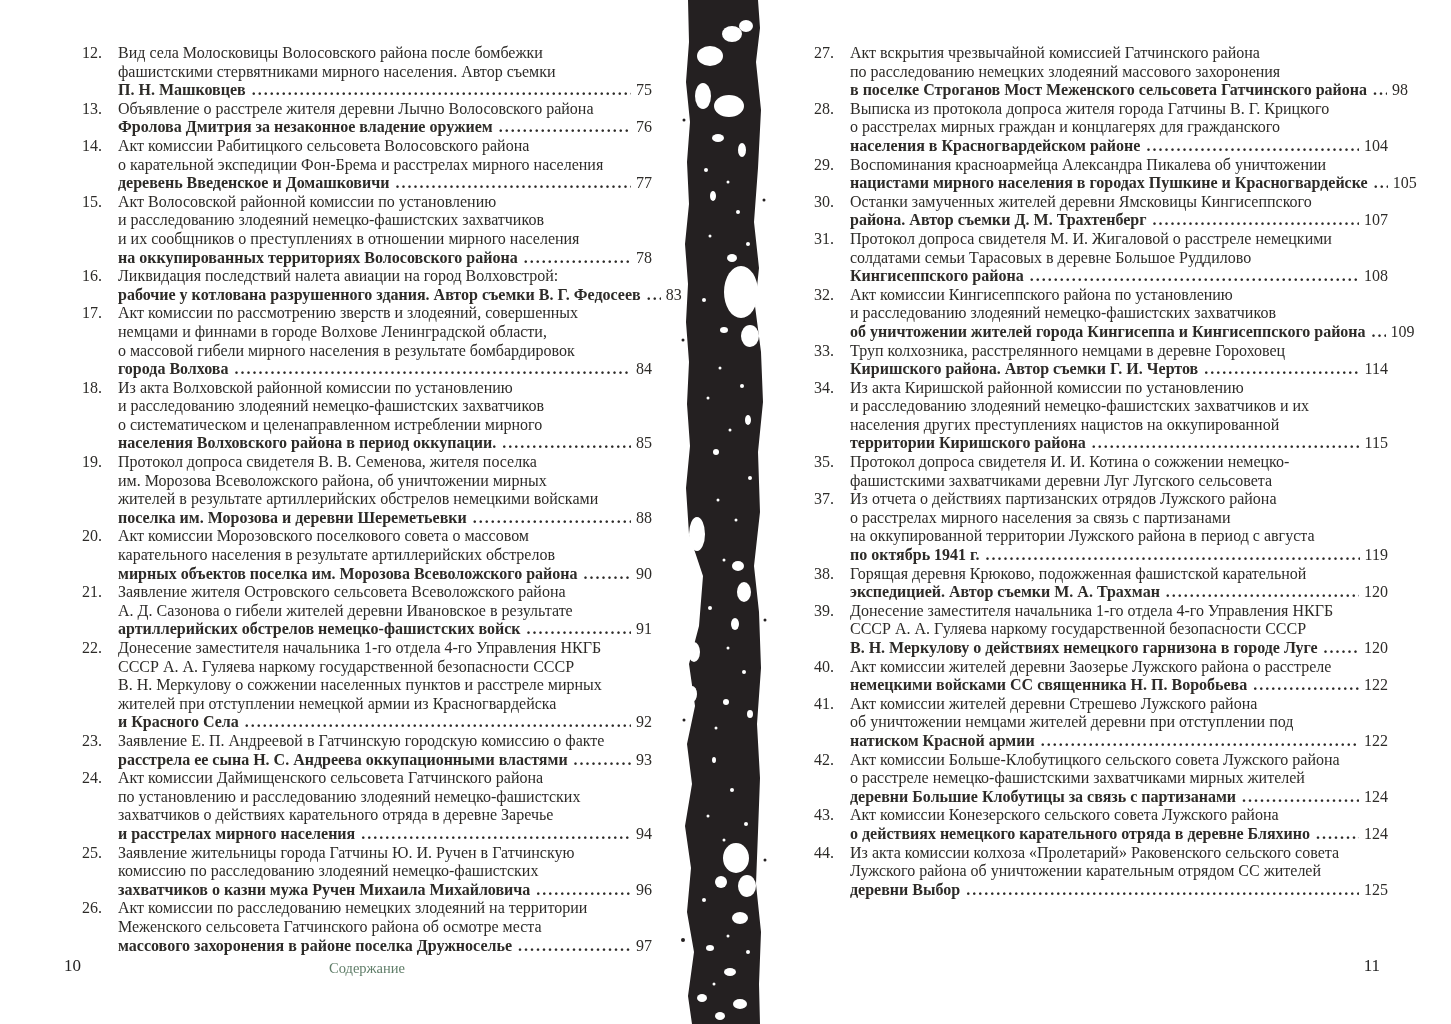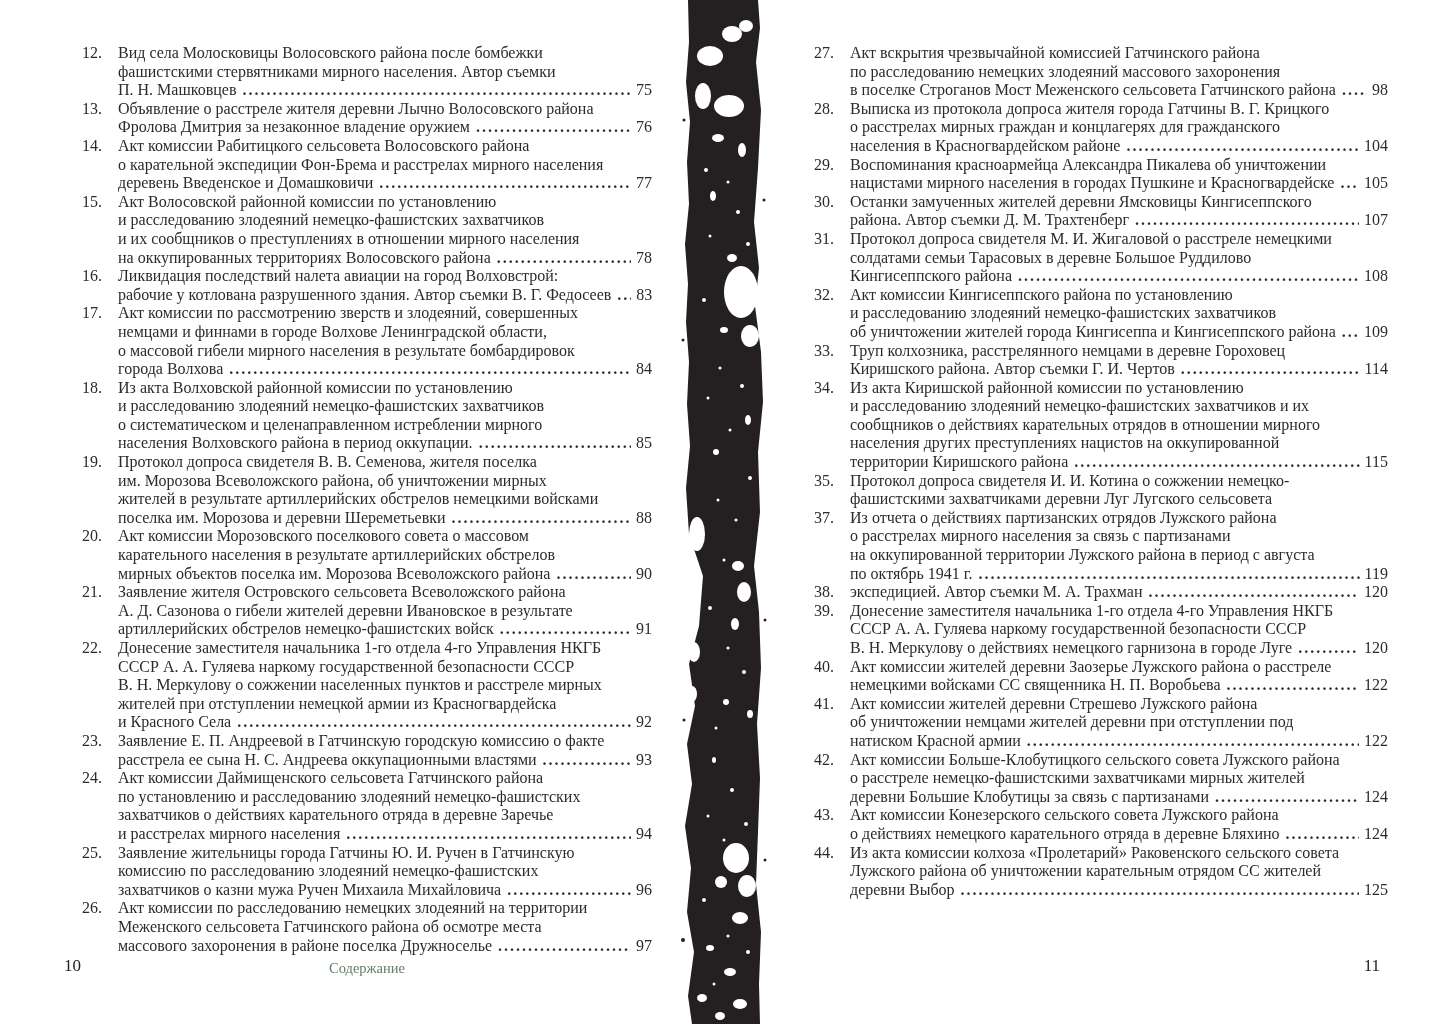--- a/index.html
+++ b/index.html
@@ -11,21 +11,21 @@
   }
   .page{position:absolute;top:0;height:1024px;}
   .page-left{left:82px;width:570px;}
   .page-right{left:814px;width:574px;}
   .entries{padding-top:44px;font-size:16px;line-height:18.6px;}
   .entry{display:flex;align-items:flex-start;}
   .entry .num{flex:none;width:36px;white-space:nowrap;}
   .entry .body{flex:1;min-width:0;}
   .line{white-space:nowrap;}
   .line.last{display:flex;align-items:baseline;}
-  .line.last .txt{flex:none;white-space:nowrap;}
+  .line.last .txt{flex:none;white-space:nowrap;font-weight:bold;}
   .leader{flex:1;min-width:14px;overflow:hidden;white-space:nowrap;position:relative;margin:0 5px 0 6px;}
   .leader::after{
     content:". . . . . . . . . . . . . . . . . . . . . . . . . . . . . . . . . . . . . . . . . . . . . . . . . . . . . . . . . . . . . . . . . . . . . . . . . . . . . . . . . . . . . . . . . . . . . . . . . . . . . . . . . . . . . . . . . . . .";
     font-weight:700;letter-spacing:-1px;color:#2d2b28;
   }
   .pg{flex:none;white-space:nowrap;}
   .footer-num{position:absolute;top:956px;font-weight:400;font-size:17px;color:#222;}
   #footer-left-num{left:64px;}
   #footer-right-num{left:814px;width:566px;text-align:right;}
   #footer-left-label{
@@ -383,21 +383,20 @@
             <span class="leader"></span>
             <span class="pg">114</span>
           </div>
         </div>
       </div>
       <div class="entry">
         <span class="num">34.</span>
         <div class="body">
           <div class="line">Из акта Киришской районной комиссии по установлению</div>
           <div class="line">и расследованию злодеяний немецко-фашистских захватчиков и их</div>
-          <div class="line">сообщников о действиях карательных отрядов в отношении мирного</div>
           <div class="line">населения других преступлениях нацистов на оккупированной</div>
           <div class="line last">
             <span class="txt">территории Киришского района</span>
             <span class="leader"></span>
             <span class="pg">115</span>
           </div>
         </div>
       </div>
       <div class="entry">
         <span class="num">35.</span>
@@ -415,20 +414,21 @@
           <div class="line last">
             <span class="txt">по октябрь 1941 г.</span>
             <span class="leader"></span>
             <span class="pg">119</span>
           </div>
         </div>
       </div>
       <div class="entry">
         <span class="num">38.</span>
         <div class="body">
+          <div class="line">Горящая деревня Крюково, подожженная фашистской карательной</div>
           <div class="line last">
             <span class="txt">экспедицией. Автор съемки М. А. Трахман</span>
             <span class="leader"></span>
             <span class="pg">120</span>
           </div>
         </div>
       </div>
       <div class="entry">
         <span class="num">39.</span>
         <div class="body">

